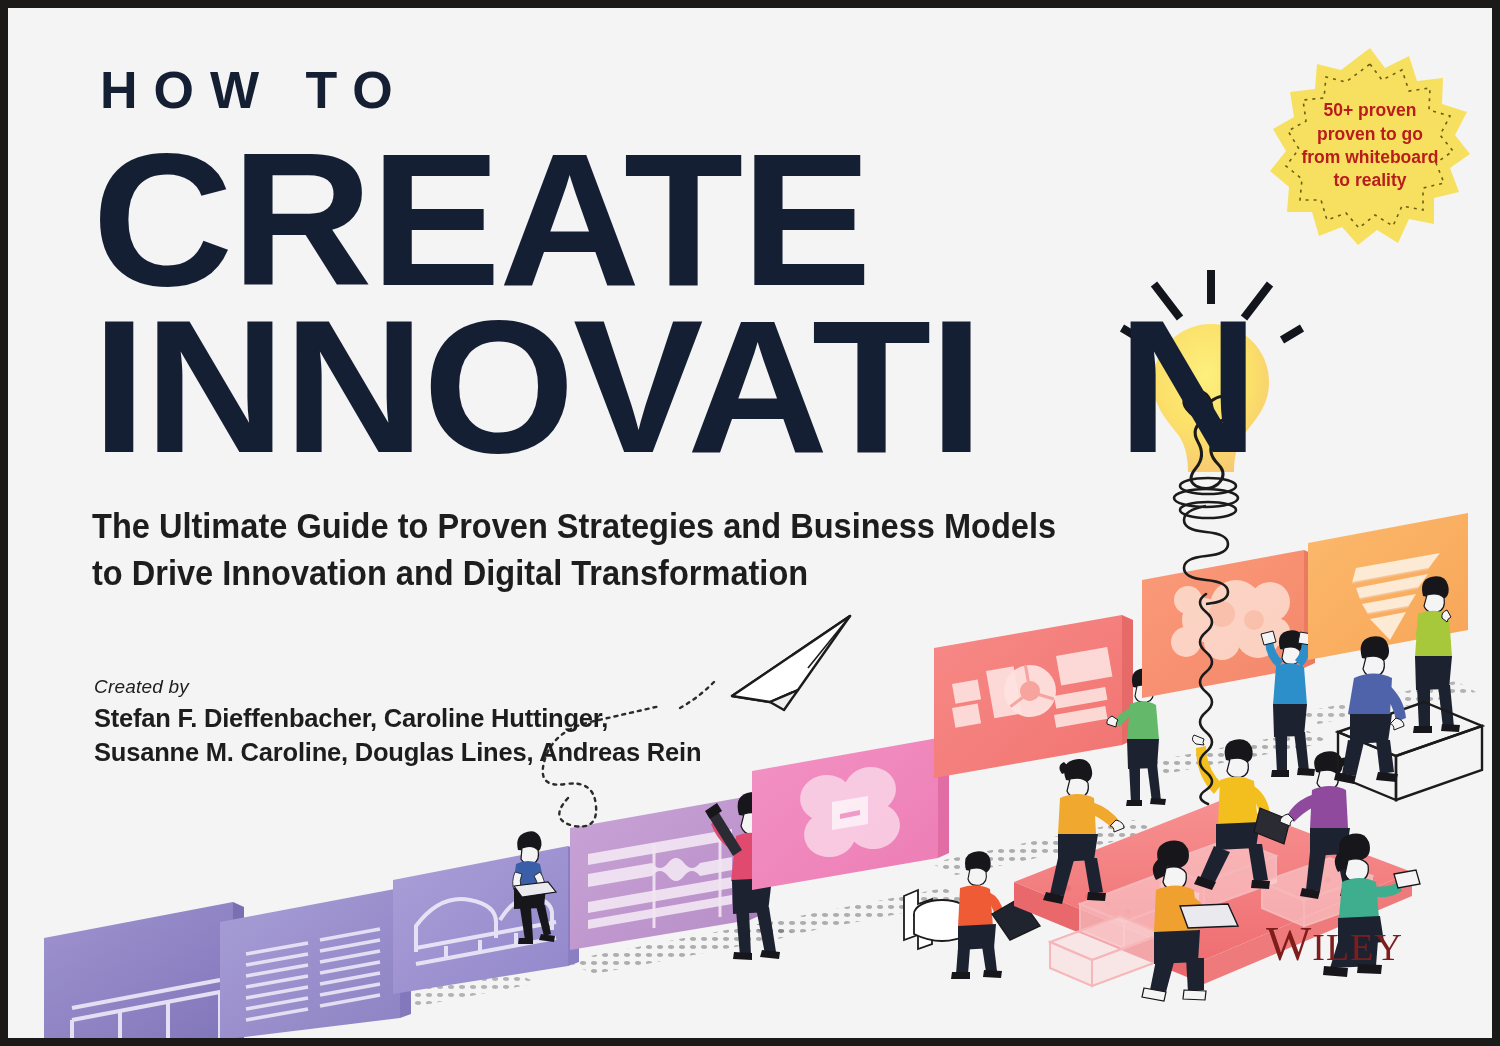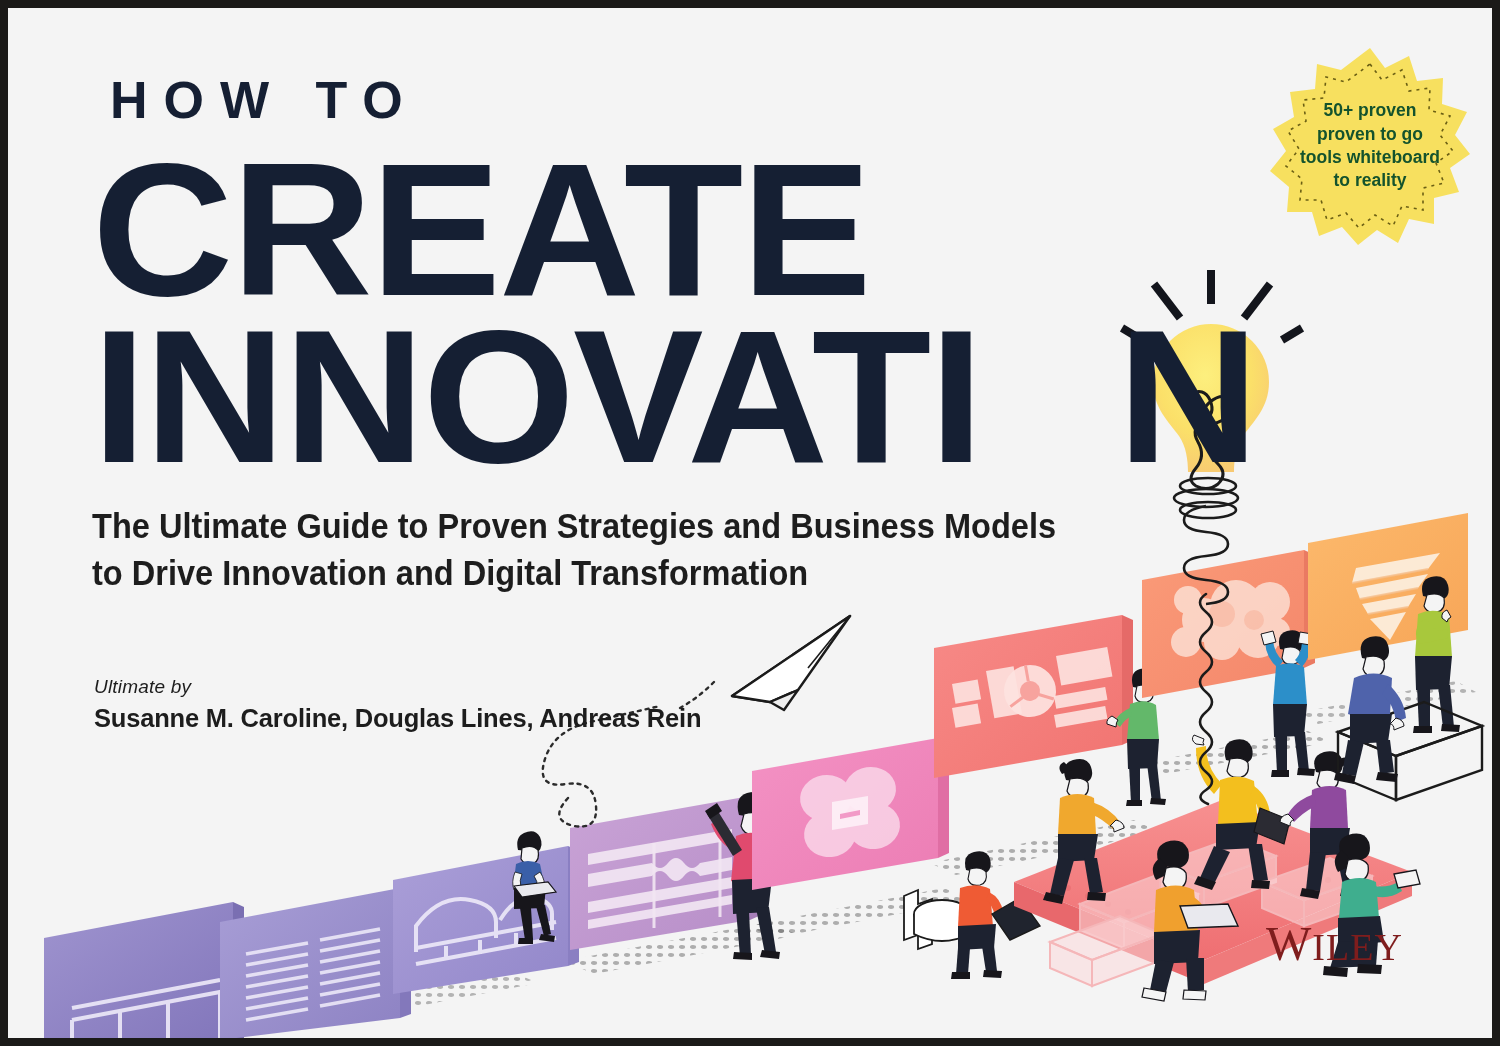--- a/index.html
+++ b/index.html
@@ -30,21 +30,21 @@
     top: 48px;
     width: 1340px;
   }
   #howto {
     font-family: "Liberation Sans", sans-serif;
     font-weight: bold;
     font-size: 52px;
     letter-spacing: 16px;
     color: #151f33;
     line-height: 1;
-    margin: 18px;
+    margin: 8px;
   }
   .bigline {
     font-family: "Liberation Sans", sans-serif;
     font-weight: bold;
     color: #151f33;
     font-size: 190px;
     line-height: 0.86;
     margin: 0;
     letter-spacing: -2px;
     transform: scaleX(1.03);
@@ -118,21 +118,21 @@
     left: 0; top: 0;
     width: 200px; height: 200px;
     display: flex;
     flex-direction: column;
     align-items: center;
     justify-content: center;
     font-family: "Liberation Sans", sans-serif;
     font-weight: bold;
     font-size: 17.5px;
     line-height: 1.33;
-    color: #14532d;
+    color: #b91c1c;
     text-align: center;
   }
 
   
   #wiley {
     position: absolute;
     left: 1258px;
     top: 908px;
     font-family: "Liberation Serif", serif;
     font-size: 48px;
@@ -616,33 +616,34 @@
       <span id="innov-pre">INNOVATI</span><span id="bulb-gap"></span><span id="innov-post">N</span>
     </div>
   </div>
 
   <div id="subtitle">
     <div>The Ultimate Guide to Proven Strategies and Business Models</div>
     <div>to Drive Innovation and Digital Transformation</div>
   </div>
 
   <div id="credits">
-    <div id="created-by">Ultimate by</div>
+    <div id="created-by">Created by</div>
+    <div class="author-line">Stefan F. Dieffenbacher, Caroline Huttinger,</div>
     <div class="author-line">Susanne M. Caroline, Douglas Lines, Andreas Rein</div>
   </div>
 
   <div id="badge">
     <svg width="200" height="200" viewBox="0 0 200 200" xmlns="http://www.w3.org/2000/svg">
       <path fill="#f7e05f" d="M100 2 L115 22 L139 10 L147 35 L173 32 L172 58 L197 66 L185 89 L200 108 L180 122 L189 146 L164 152 L164 178 L139 173 L128 197 L107 184 L88 199 L72 181 L49 190 L42 166 L17 166 L19 141 L0 125 L16 105 L3 83 L24 71 L20 46 L45 43 L47 18 L71 24 Z"></path>
       <path fill="none" stroke="#6b5f14" stroke-width="1.6" stroke-dasharray="3 5" d="M100 18 L112 34 L132 24 L139 45 L160 42 L159 64 L180 70 L170 89 L183 105 L166 117 L174 137 L153 142 L153 164 L132 160 L123 180 L105 169 L89 182 L76 167 L57 174 L51 154 L30 154 L32 133 L16 120 L29 103 L18 85 L36 75 L33 54 L54 52 L56 31 L76 36 Z"></path>
     </svg>
     <div id="badge-text">
       <span>50+ proven</span>
       <span>proven to go</span>
-      <span>tools whiteboard</span>
+      <span>from whiteboard</span>
       <span>to reality</span>
     </div>
   </div>
 
   <div id="wiley">
     <span class="cap">W</span><span class="sc">ILEY</span>
   </div>
 
 </div>
 

